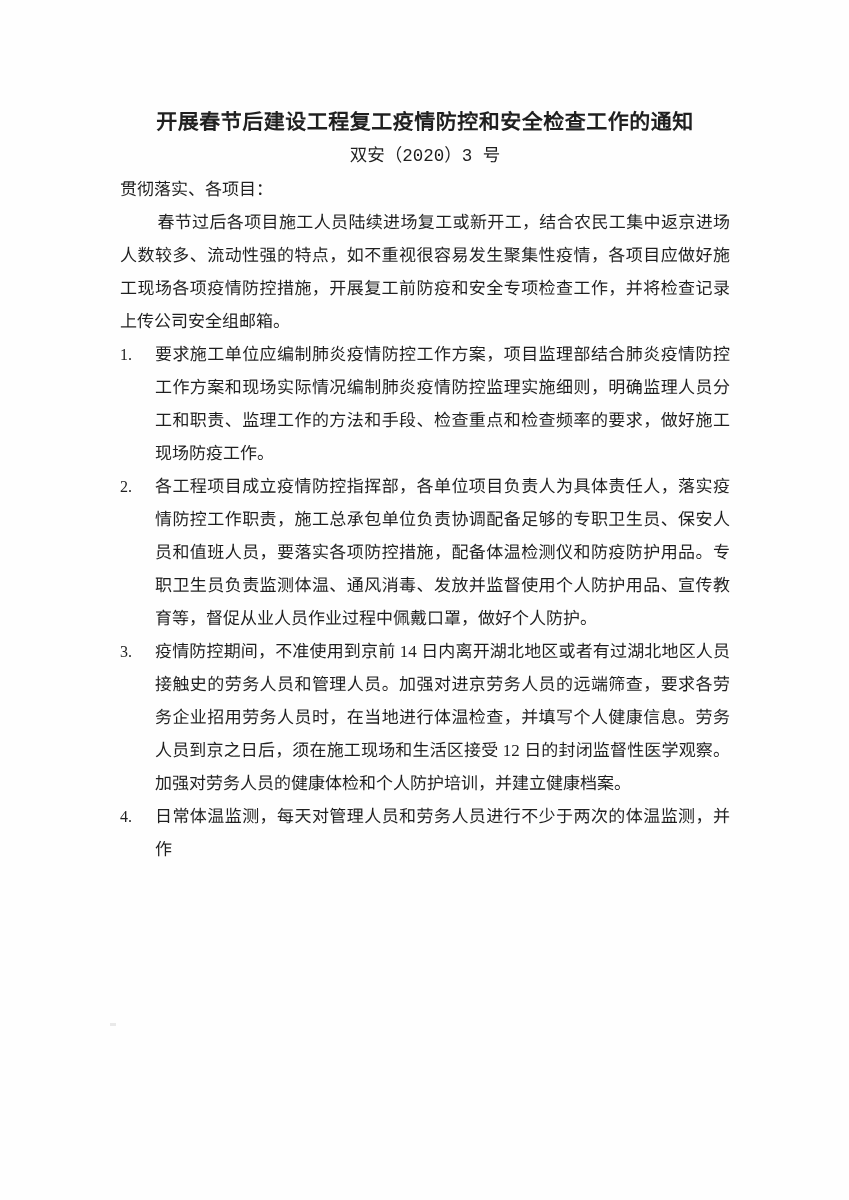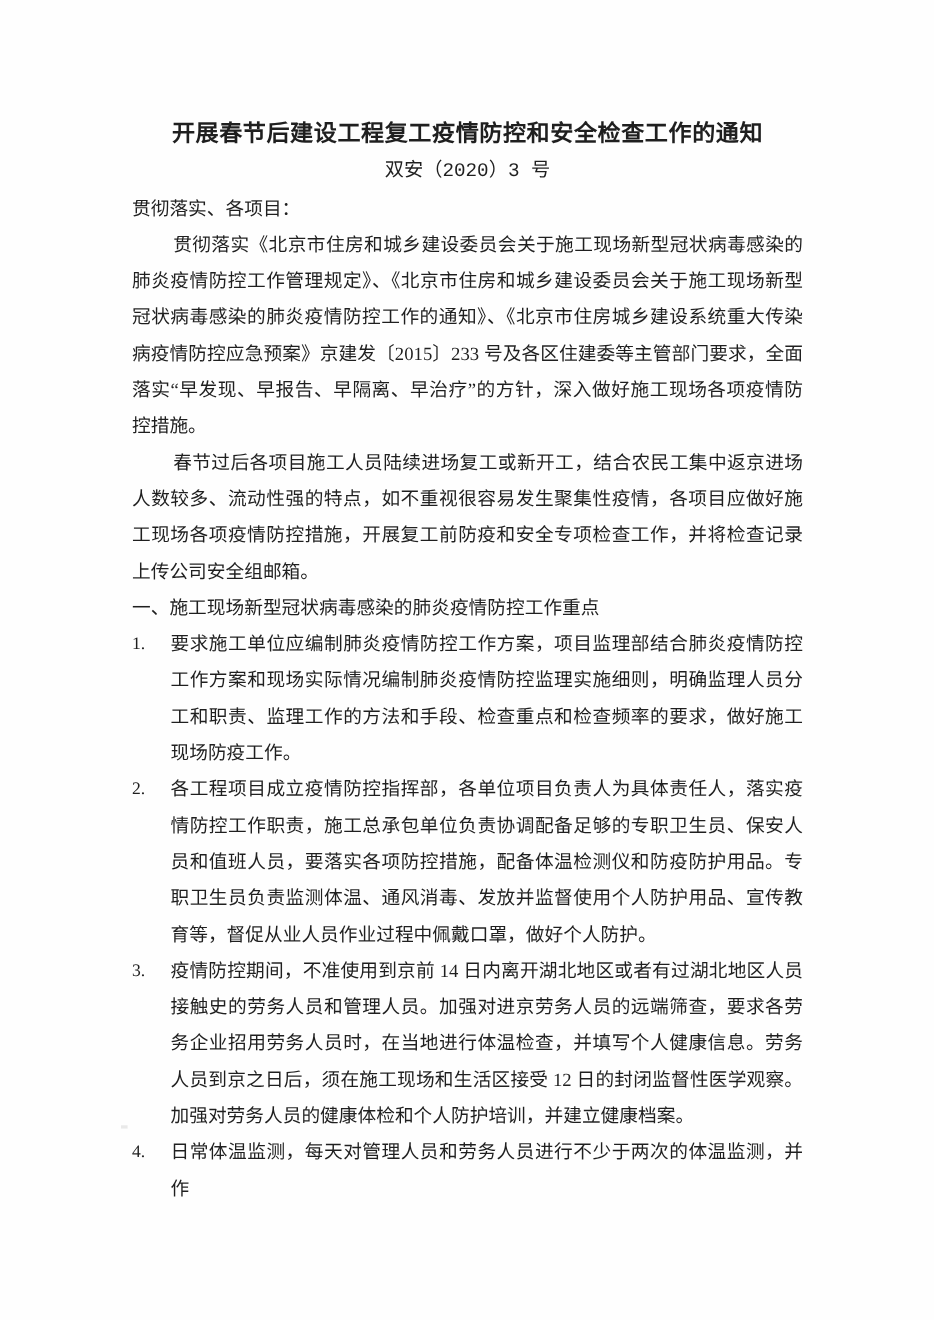--- a/index.html
+++ b/index.html
@@ -85,25 +85,23 @@
 <body>
 
 <div class="page">
 
   <div class="doc-title">开展春节后建设工程复工疫情防控和安全检查工作的通知</div>
 
   <div class="doc-number">双安（2020）3 号</div>
 
   <div class="salutation">贯彻落实、各项目：</div>
 
-  <p class="para">贯彻落实《北京市住房和城乡建设委员会关于施工现场新型冠状病毒感染的肺炎疫情防控工作管理规定》、《北京市住房和城乡建设委员会关于施工现场新型冠状病毒感染的肺炎疫情防控工作的通知》、《北京市住房城乡建设系统重大传染病疫情防控应急预案》京建发〔2015〕233 号及各区住建委等主管部门要求，全面落实“早发现、早报告、早隔离、早治疗”的方针，深入做好施工现场各项疫情防控措施。</p>
 
   <p class="para">春节过后各项目施工人员陆续进场复工或新开工，结合农民工集中返京进场人数较多、流动性强的特点，如不重视很容易发生聚集性疫情，各项目应做好施工现场各项疫情防控措施，开展复工前防疫和安全专项检查工作，并将检查记录上传公司安全组邮箱。</p>
 
-  <div class="section-heading">一、施工现场新型冠状病毒感染的肺炎疫情防控工作重点</div>
 
   <div class="num-list">
 
     <div class="num-item">
       <span class="num">1.</span>
       <div class="itext">要求施工单位应编制肺炎疫情防控工作方案，项目监理部结合肺炎疫情防控工作方案和现场实际情况编制肺炎疫情防控监理实施细则，明确监理人员分工和职责、监理工作的方法和手段、检查重点和检查频率的要求，做好施工现场防疫工作。</div>
     </div>
 
     <div class="num-item">
       <span class="num">2.</span>

